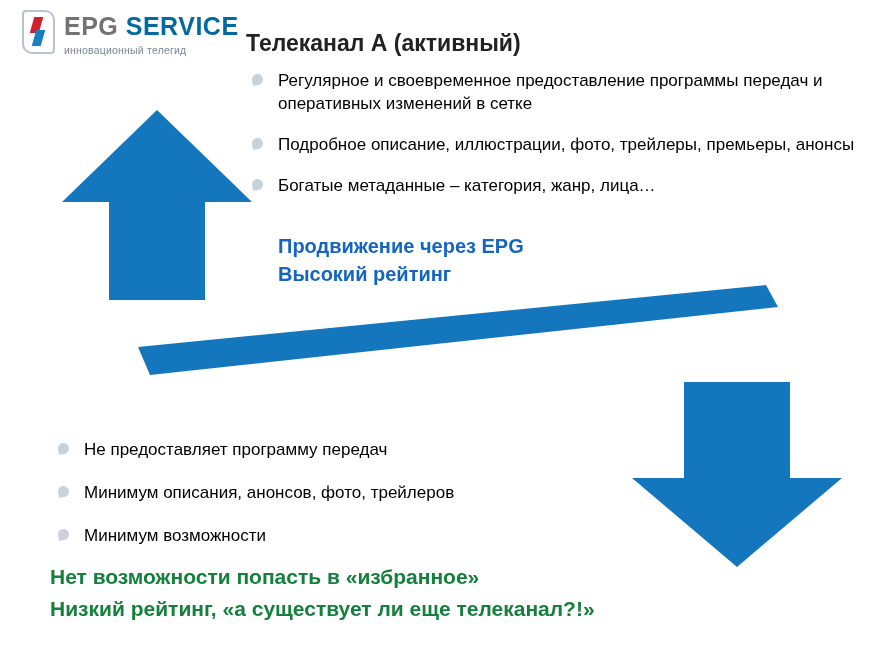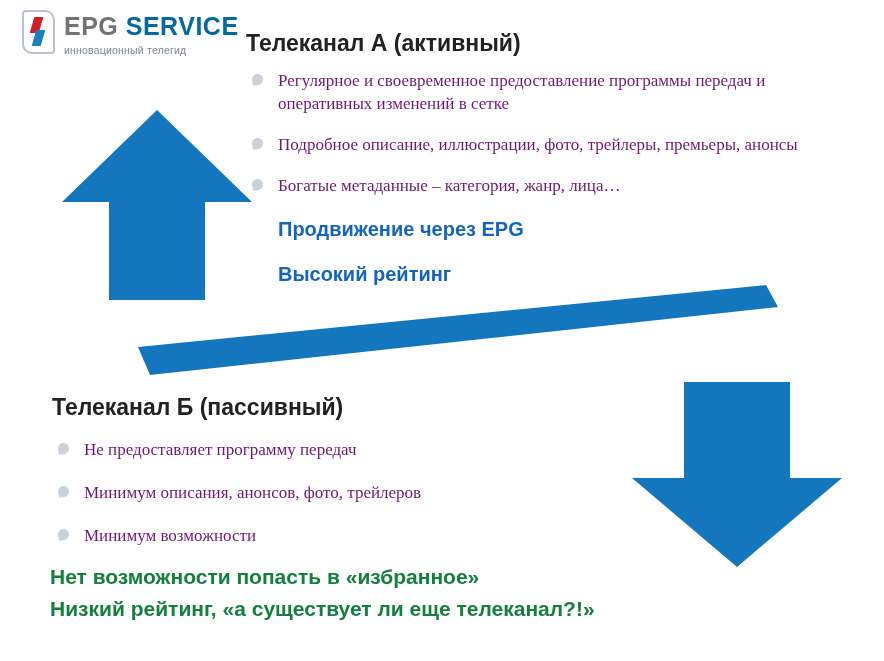--- a/index.html
+++ b/index.html
@@ -105,24 +105,23 @@
   #heading-b { left: 52px;  top: 394px; }
 
   
   .bullets {
     position: absolute;
   }
   .bullet {
     position: relative;
     padding-left: 32px;
     font-size: 17px;
-    color: #701a75;
+    color: #000000;
     line-height: 23px;
     margin-bottom: 16px;
-    font-family: Liberation Serif, serif;
   }
   .bullet .dot {
     position: absolute;
     left: 6px;
     top: 5px;
     width: 11px;
     height: 11px;
     border-radius: 50% 50% 50% 0;
     background: #c9d2da;
     transform: rotate(-10deg);
@@ -133,21 +132,21 @@
   #bullets-b .bullet { margin-bottom: 20px; }
 
   
   .blue-line {
     position: absolute;
     font-size: 20px;
     font-weight: bold;
     color: #1565c0;
     white-space: nowrap;
   }
-  #promo-1 { left: 278px; top: 218px; text-align: center; }
+  #promo-1 { left: 278px; top: 235px; text-align: center; }
   #promo-2 { left: 278px; top: 263px; }
 
   .blue-big {
     position: absolute;
     font-size: 21px;
     font-weight: bold;
     color: #15803d;
     white-space: nowrap;
   }
   #warn-1 { left: 50px; top: 565px; }
@@ -222,21 +221,20 @@
     </div>
     <div class="bullet">
       <span class="dot"></span>
       <span>Богатые метаданные – категория, жанр, лица…</span>
     </div>
   </div>
 
   <div class="blue-line" id="promo-1">Продвижение через EPG</div>
   <div class="blue-line" id="promo-2">Высокий рейтинг</div>
 
-  <div class="heading" id="heading-b">Телеканал Б (пассивный)</div>
 
   <div class="bullets" id="bullets-b">
     <div class="bullet">
       <span class="dot"></span>
       <span>Не предоставляет программу передач</span>
     </div>
     <div class="bullet">
       <span class="dot"></span>
       <span>Минимум описания, анонсов, фото, трейлеров</span>
     </div>

